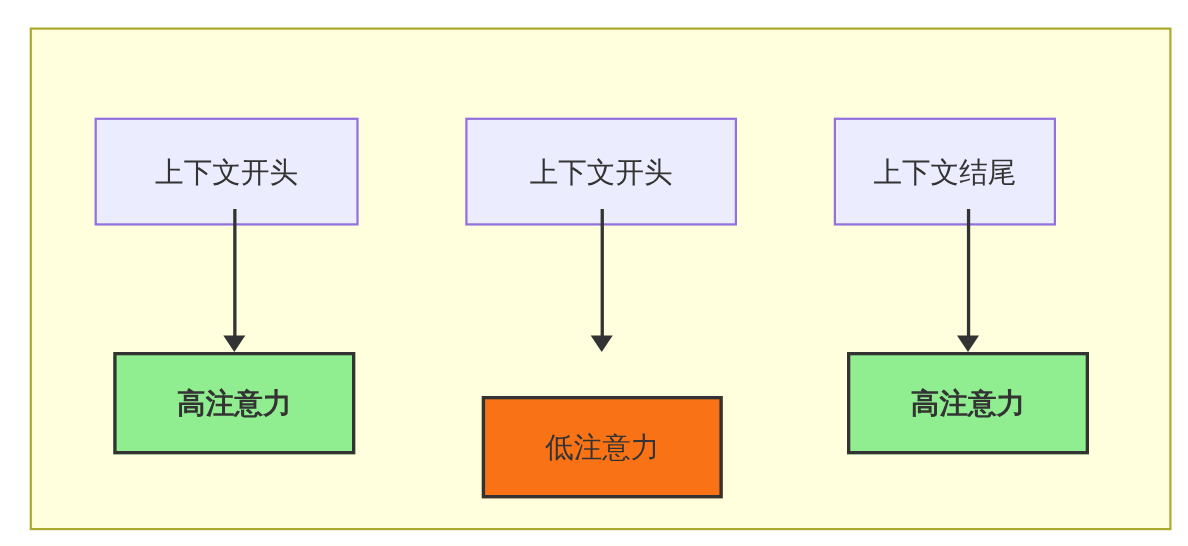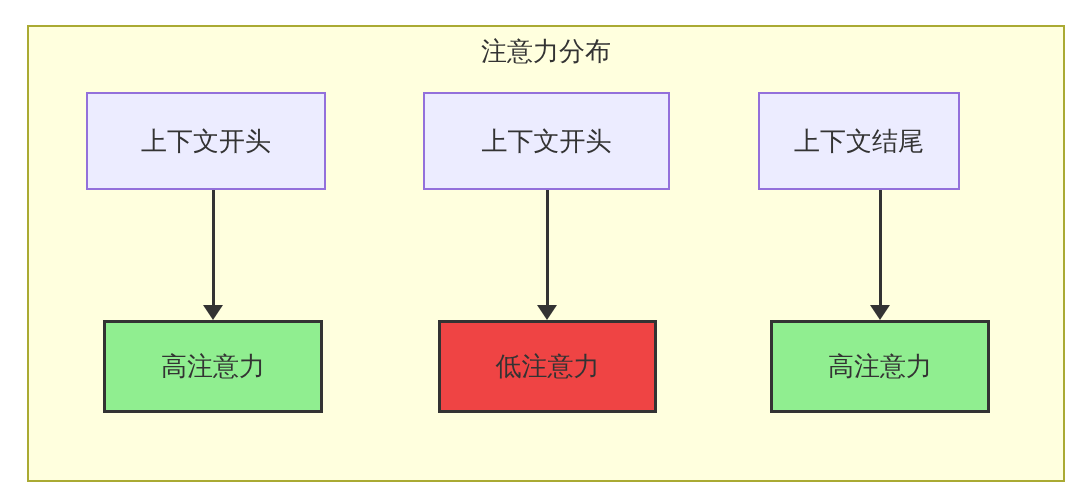--- a/index.html
+++ b/index.html
@@ -38,36 +38,36 @@
   .node {
     position: absolute;
     display: flex;
     align-items: center;
     justify-content: center;
     font-size: 26px;
     color: #333333;
     text-align: center;
   }
   .source-node {
-    top: 65px;
+    top: 80px;
     height: 98px;
     background: #ececff;
     border: 2px solid #9370db;
   }
   .source-a { left: 57px;  width: 240px; }
   .source-b { left: 394px; width: 247px; }
   .source-c { left: 729px; width: 202px; }
 
   .target-node {
     top: 293px;
     height: 93px;
     border: 3px solid #333333;
   }
-  .target-node[data-level="high"] { background: #90ee90; }
-  .target-node[data-level="low"]  { background: #ef4444; }
+  .target-node[data-level="high"] { background: #90ee90; font-weight: bold; }
+  .target-node[data-level="low"]  { background: #f97316; margin-top: 40px; }
   .target-a { left: 74px;  width: 220px; }
   .target-b { left: 409px; width: 219px; }
   .target-c { left: 741px; width: 220px; }
 
   .edge-line {
     position: absolute;
     top: 163px;
     width: 2.5px;
     height: 116px;
     background: #333333;
@@ -88,21 +88,20 @@
   .arrow-a { left: 174px; }
   .arrow-b { left: 508px; }
   .arrow-c { left: 841px; }
 </style>
 </head>
 <body>
 
 <div class="page">
   <div class="cluster">
 
-    <div class="cluster-title">注意力分布</div>
 
     <div class="node source-node source-a">上下文开头</div>
     <div class="edge-line line-a"></div>
     <div class="arrowhead arrow-a"></div>
     <div class="node target-node target-a" data-level="high">高注意力</div>
 
     <div class="node source-node source-b">上下文开头</div>
     <div class="edge-line line-b"></div>
     <div class="arrowhead arrow-b"></div>
     <div class="node target-node target-b" data-level="low">低注意力</div>

